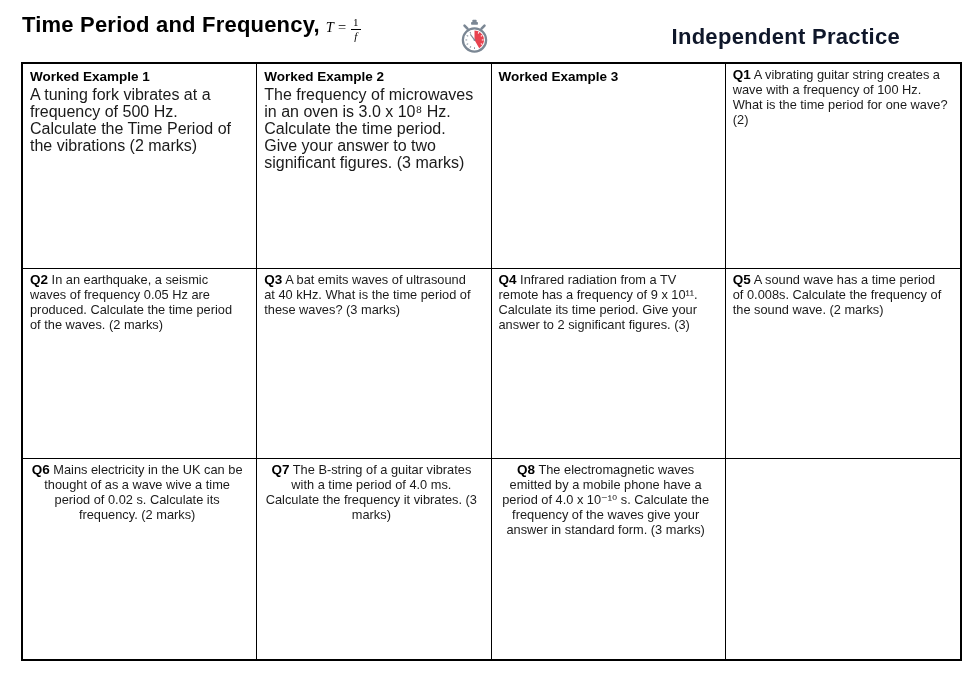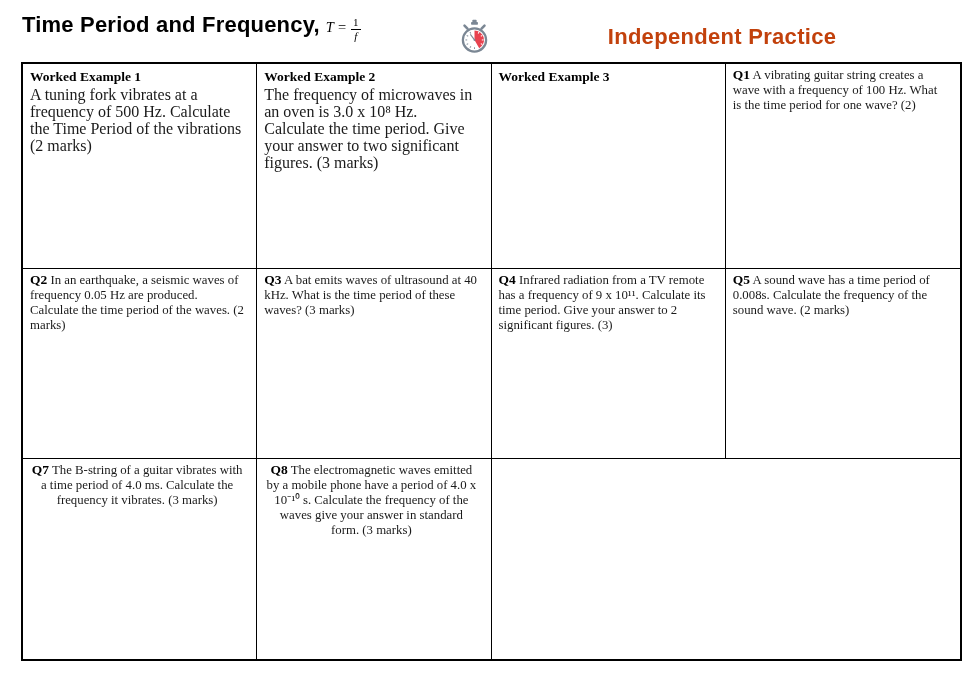--- a/index.html
+++ b/index.html
@@ -32,44 +32,43 @@
   .frac {
     display: inline-flex; flex-direction: column; align-items: center;
     font-size: 11px; line-height: 1.05; transform: translateY(2px);
   }
   .frac .num { border-bottom: 1px solid #000; padding: 0 2px 0.5px 2px; font-style: normal; }
   .frac .den { padding-top: 0.5px; }
 
   .stopwatch { position: absolute; left: 459px; top: 19px; width: 31px; height: 35px; }
 
   .title-right {
-    position: absolute; left: 572px; top: 24px; width: 300px;
-    text-align: center;
-    font-size: 22px; font-weight: 800; color: #c2410c;
+    position: absolute; left: 600px; top: 24px; width: 300px;
+    text-align: right;
+    font-size: 22px; font-weight: 800; color: #0f172a;
     letter-spacing: 0.3px; white-space: nowrap;
   }
 
   
   .worksheet {
     position: absolute; left: 21px; top: 62px;
     width: 941px; height: 599px;
     border: 2px solid #000;
     box-sizing: border-box;
     display: grid;
     grid-template-columns: repeat(4, 1fr);
     grid-template-rows: 205px 190px auto;
     background: #fff;
   }
   .cell {
     border-right: 1.5px solid #000;
     border-bottom: 1.5px solid #000;
     padding: 3px 12px 4px 7px;
     box-sizing: border-box;
     overflow: hidden;
-    font-family: Liberation Serif, serif;
   }
   .cell:nth-child(4n) { border-right: none; }
   .cell:nth-child(n+9) { border-bottom: none; text-align: center; }
 
   .cell-title {
     font-weight: 700; font-size: 13.5px; line-height: 19px; color: #000;
   }
   .cell-body {
     font-size: 16px; line-height: 17px; color: #1a1a1a;
     margin: 0;
@@ -152,19 +151,22 @@
     <p class="q-para"><b class="q-label">Q3</b> <span>A bat emits waves of ultrasound at 40 kHz. What is the time period of these waves? (3 marks)</span></p>
   </div>
   <div class="cell">
     <p class="q-para"><b class="q-label">Q4</b> <span>Infrared radiation from a TV remote has a frequency of 9 x 10¹¹. Calculate its time period. Give your answer to 2 significant figures. (3)</span></p>
   </div>
 
   <div class="cell">
     <p class="q-para"><b class="q-label">Q5</b> <span>A sound wave has a time period of 0.008s. Calculate the frequency of the sound wave. (2 marks)</span></p>
   </div>
   <div class="cell">
+    <p class="q-para"><b class="q-label">Q6</b> <span>Mains electricity in the UK can be thought of as a wave wive a time period of 0.02 s. Calculate its frequency. (2 marks)</span></p>
+  </div>
+  <div class="cell">
     <p class="q-para"><b class="q-label">Q7</b> <span>The B-string of a guitar vibrates with a time period of 4.0 ms. Calculate the frequency it vibrates. (3 marks)</span></p>
   </div>
   <div class="cell">
     <p class="q-para"><b class="q-label">Q8</b> <span>The electromagnetic waves emitted by a mobile phone have a period of 4.0 x 10⁻¹⁰ s. Calculate the frequency of the waves give your answer in standard form. (3 marks)</span></p>
   </div>
 
 </div>
 
 </body></html>

